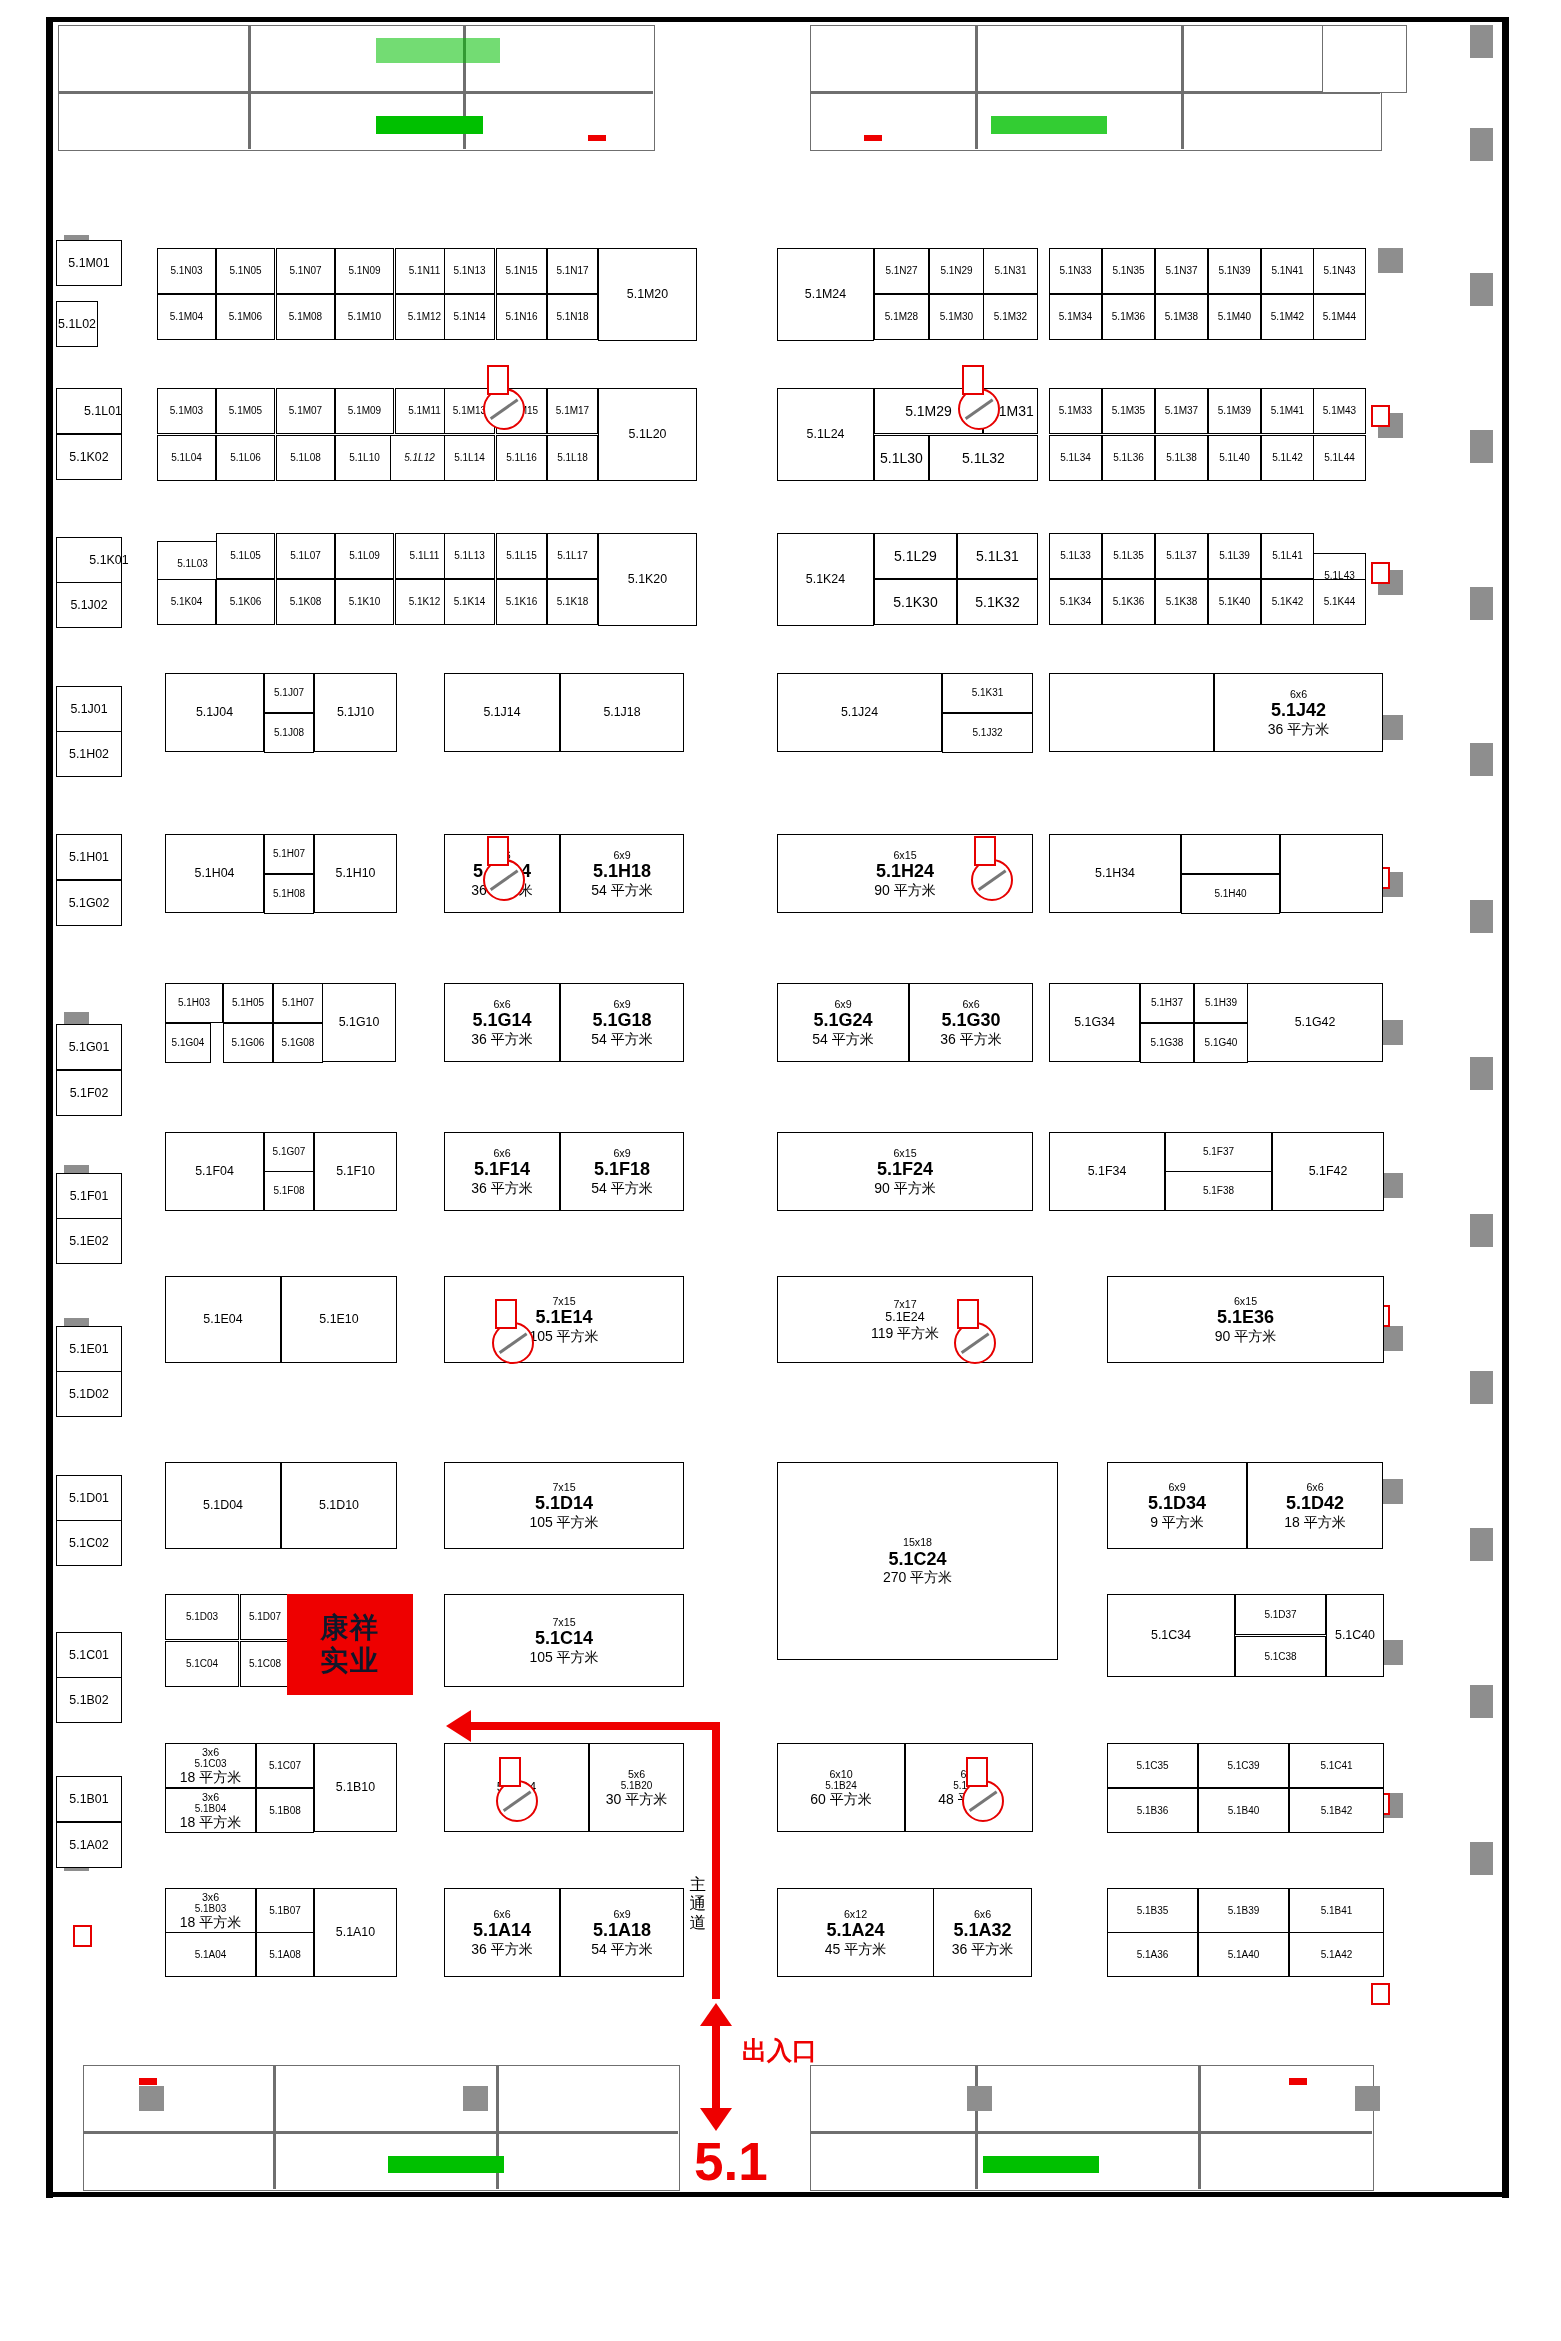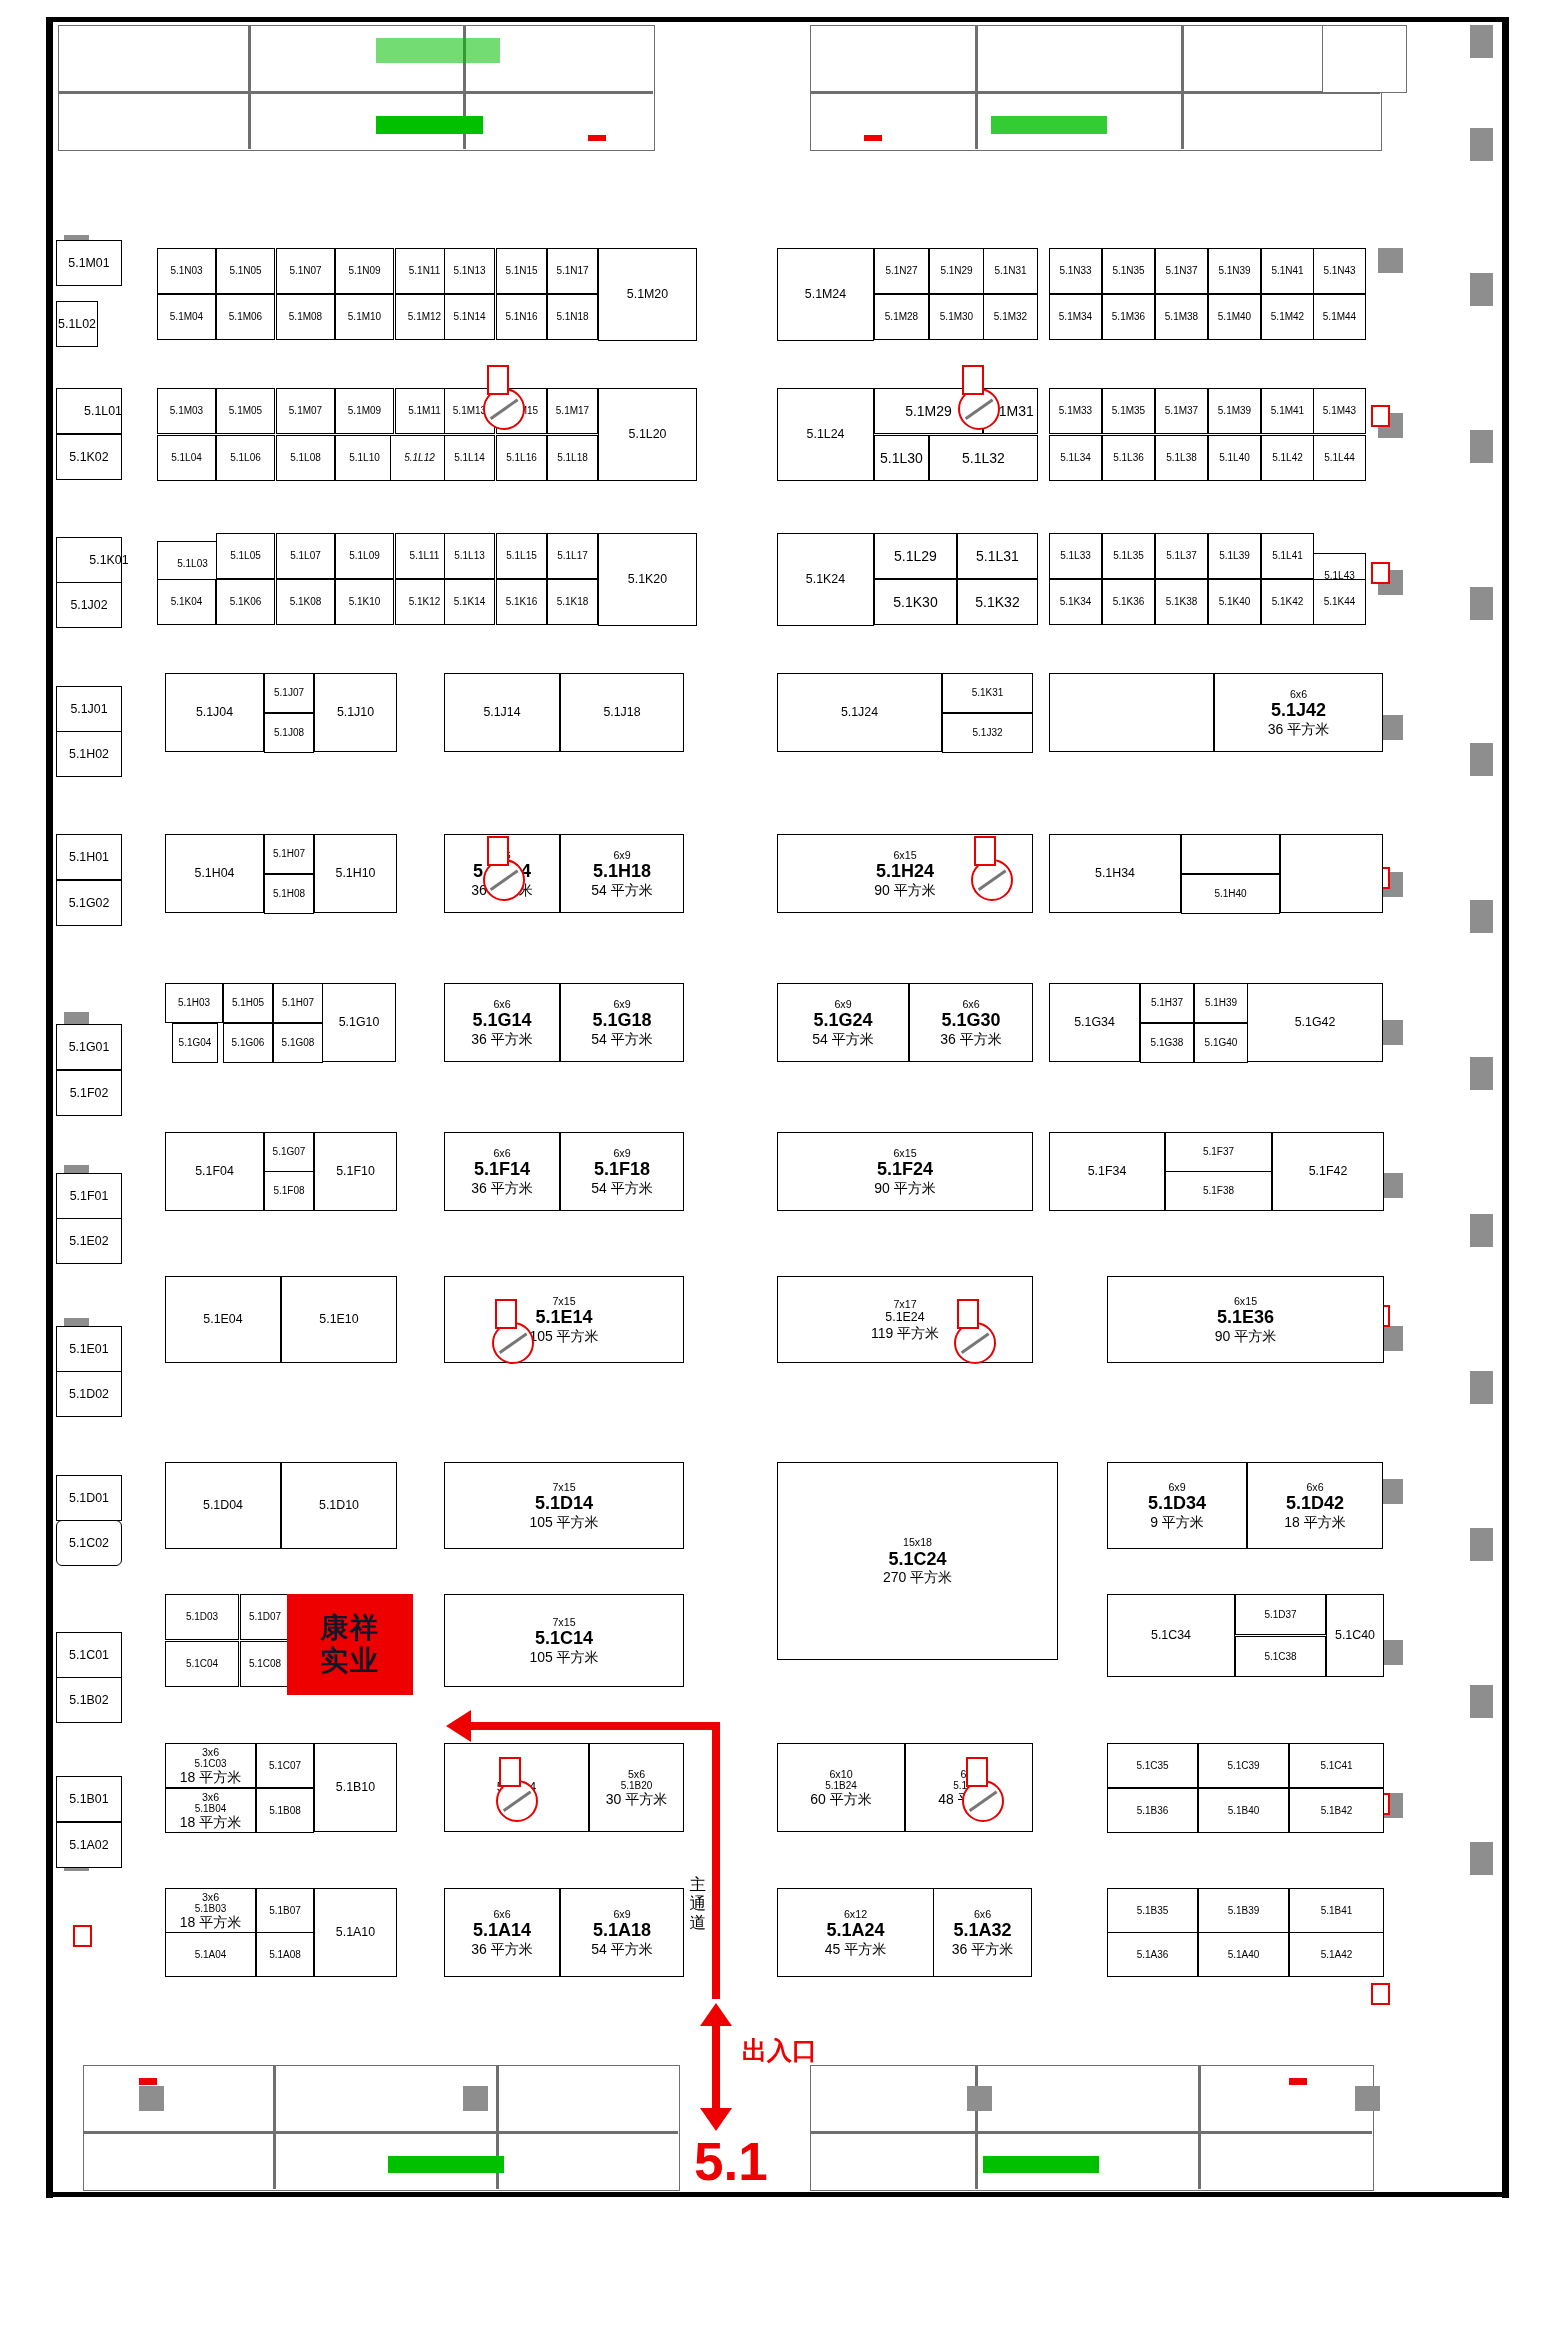--- a/index.html
+++ b/index.html
@@ -165,21 +165,21 @@
       </div>
       <div class="siderm" style="left: 56px; top: 1326px; width: 66px; height: 46px;">
         <span style="font-size: 12.4px;">5.1E01</span>
       </div>
       <div class="siderm" style="left: 56px; top: 1371px; width: 66px; height: 46px;">
         <span style="font-size: 12.4px;">5.1D02</span>
       </div>
       <div class="siderm" style="left: 56px; top: 1475px; width: 66px; height: 46px;">
         <span style="font-size: 12.4px;">5.1D01</span>
       </div>
-      <div class="siderm" style="left: 56px; top: 1520px; width: 66px; height: 46px; border-radius: 6px;">
+      <div class="siderm" style="left: 56px; top: 1520px; width: 66px; height: 46px;">
         <span style="font-size: 12.4px;">5.1C02</span>
       </div>
       <div class="siderm" style="left: 56px; top: 1632px; width: 66px; height: 46px;">
         <span style="font-size: 12.4px;">5.1C01</span>
       </div>
       <div class="siderm" style="left: 56px; top: 1677px; width: 66px; height: 46px;">
         <span style="font-size: 12.4px;">5.1B02</span>
       </div>
       <div class="siderm" style="left: 56px; top: 1776px; width: 66px; height: 46px;">
         <span style="font-size: 12.4px;">5.1B01</span>
@@ -578,21 +578,21 @@
       </div>
       <div class="cell tiny" style="left: 165px; top: 983px; width: 58px; height: 40px;">
         <span class="">5.1H03</span>
       </div>
       <div class="cell tiny" style="left: 223px; top: 983px; width: 50px; height: 40px;">
         <span class="">5.1H05</span>
       </div>
       <div class="cell tiny" style="left: 273px; top: 983px; width: 50px; height: 40px;">
         <span class="">5.1H07</span>
       </div>
-      <div class="cell tiny" style="left: 172px; top: 1023px; width: 46px; height: 40px; justify-content: center;">
+      <div class="cell tiny" style="left: 165px; top: 1023px; width: 46px; height: 40px; justify-content: center;">
         <span class="">5.1G04</span>
       </div>
       <div class="cell tiny" style="left: 223px; top: 1023px; width: 50px; height: 40px;">
         <span class="">5.1G06</span>
       </div>
       <div class="cell tiny" style="left: 273px; top: 1023px; width: 50px; height: 40px;">
         <span class="">5.1G08</span>
       </div>
       <div class="cell" style="left: 322px; top: 983px; width: 74px; height: 79px;">
         <span class="nm-s">5.1G10</span>

